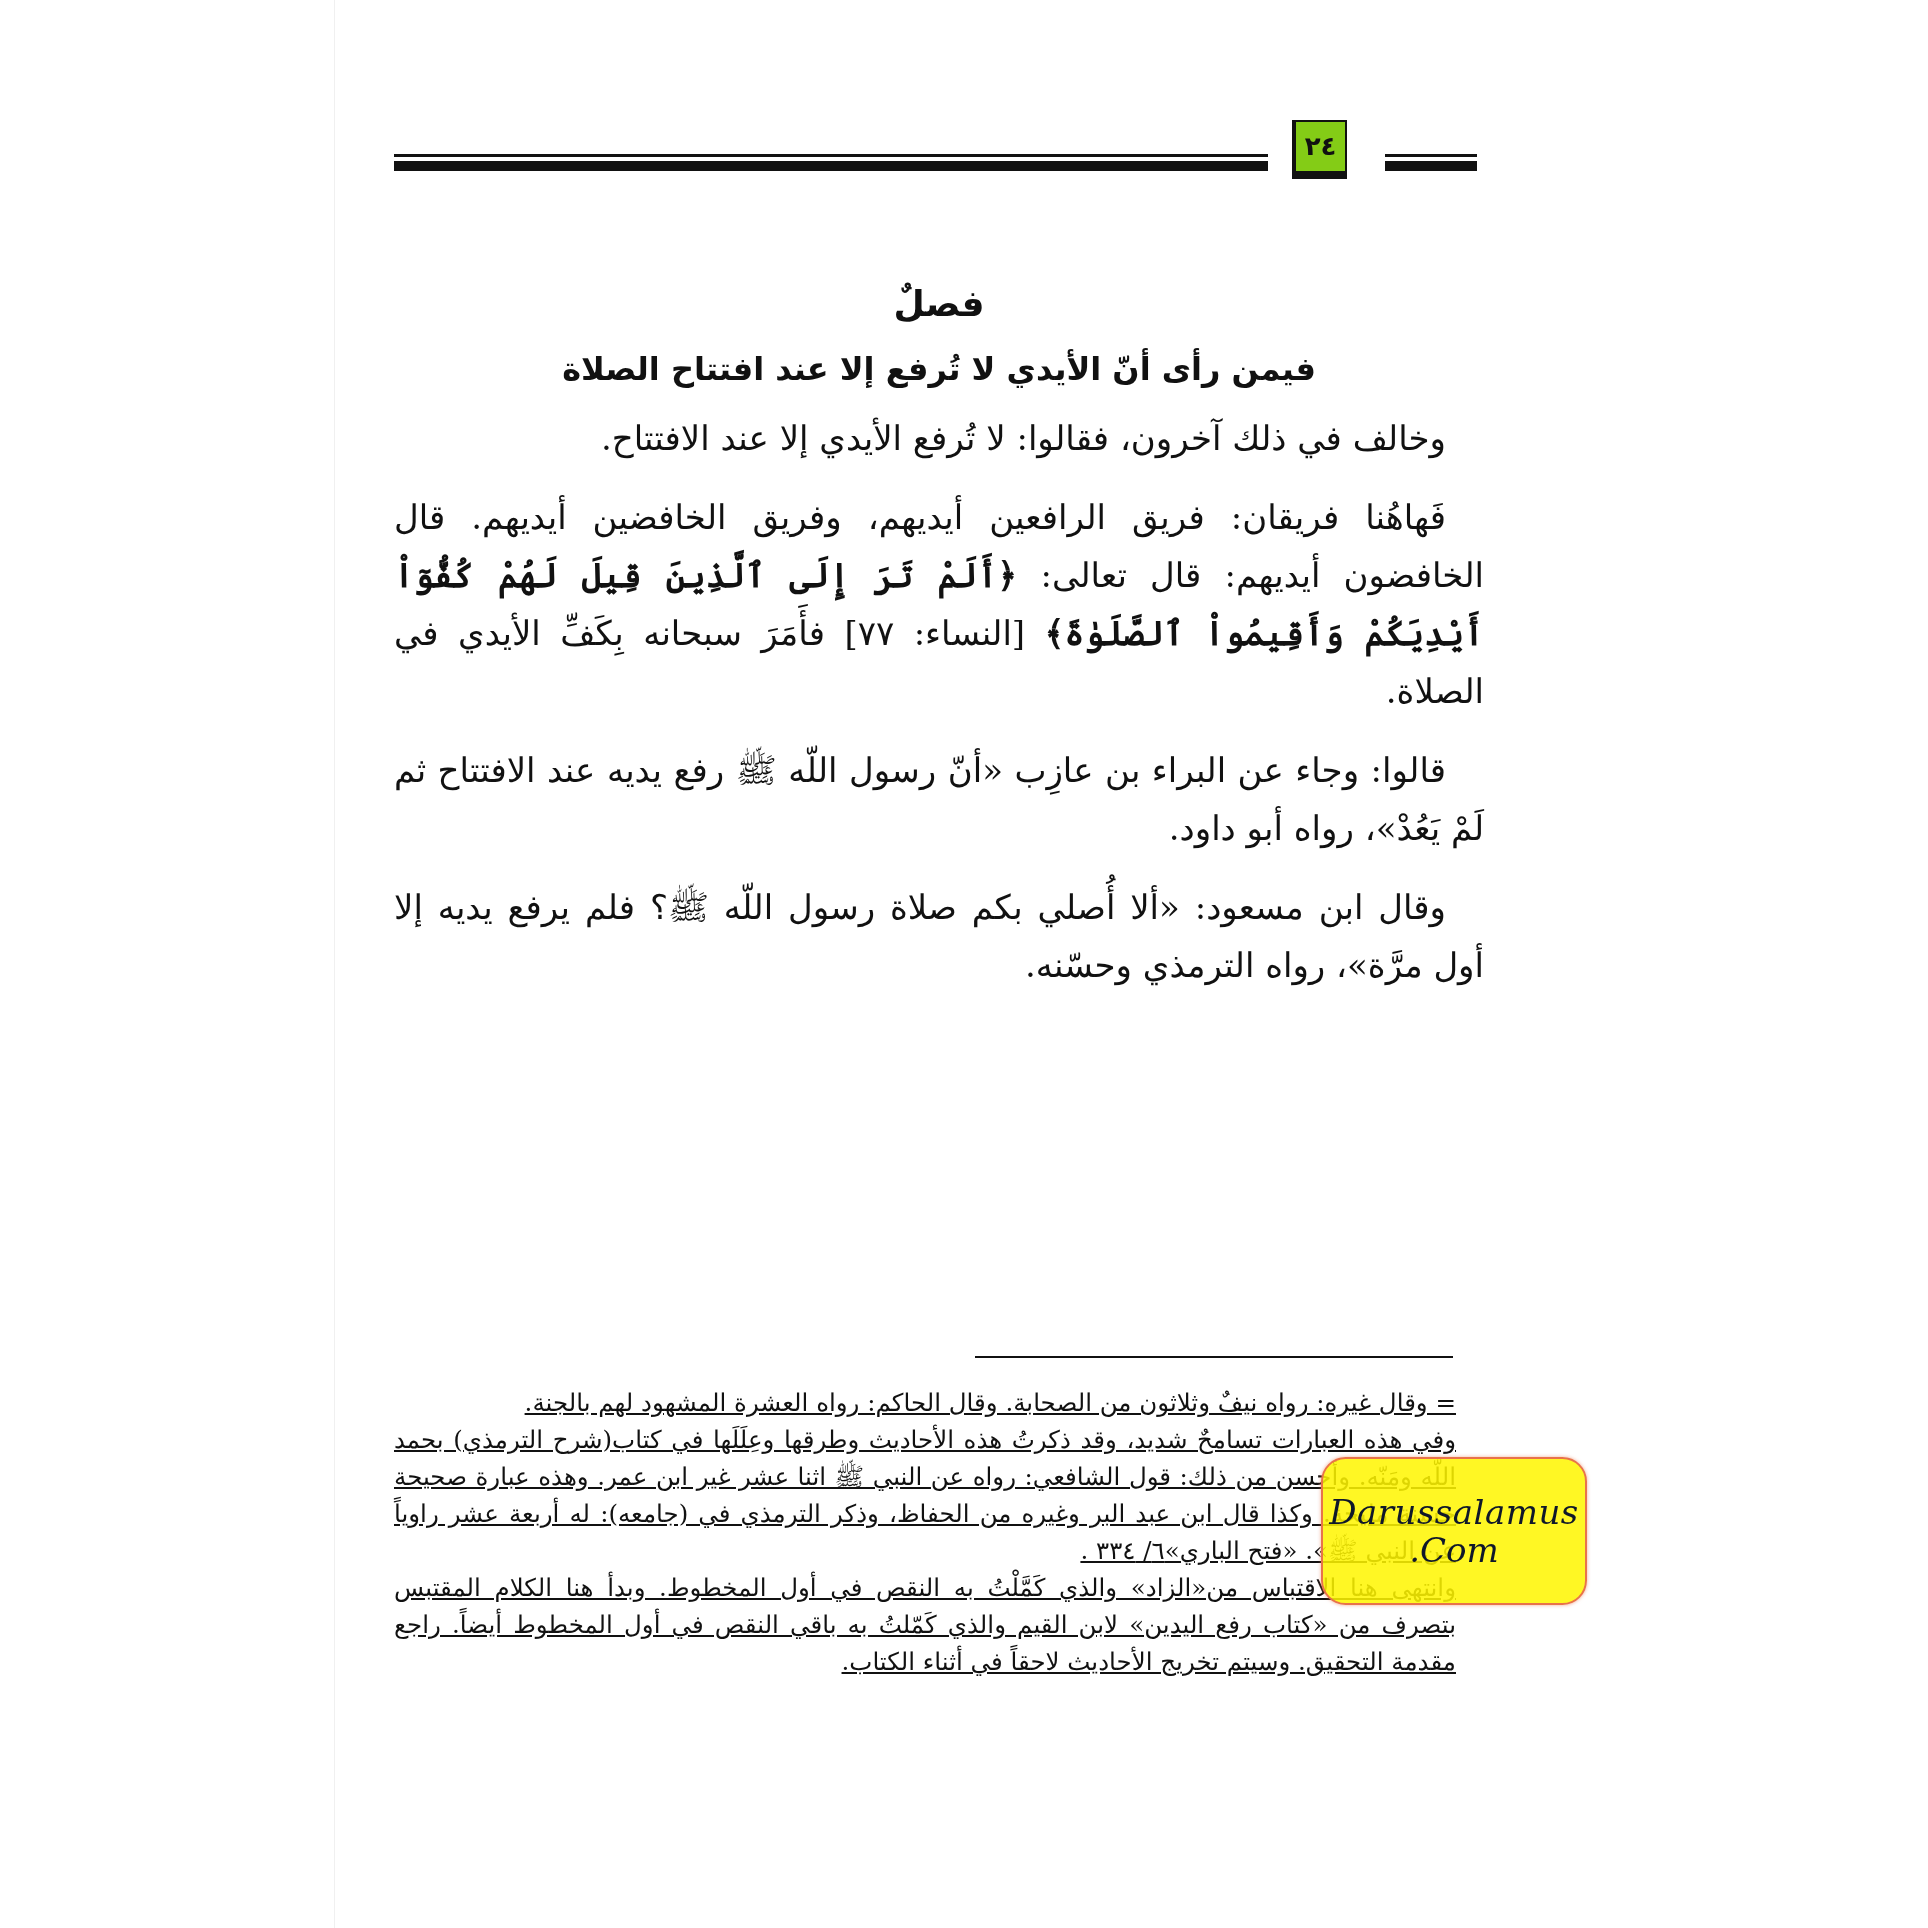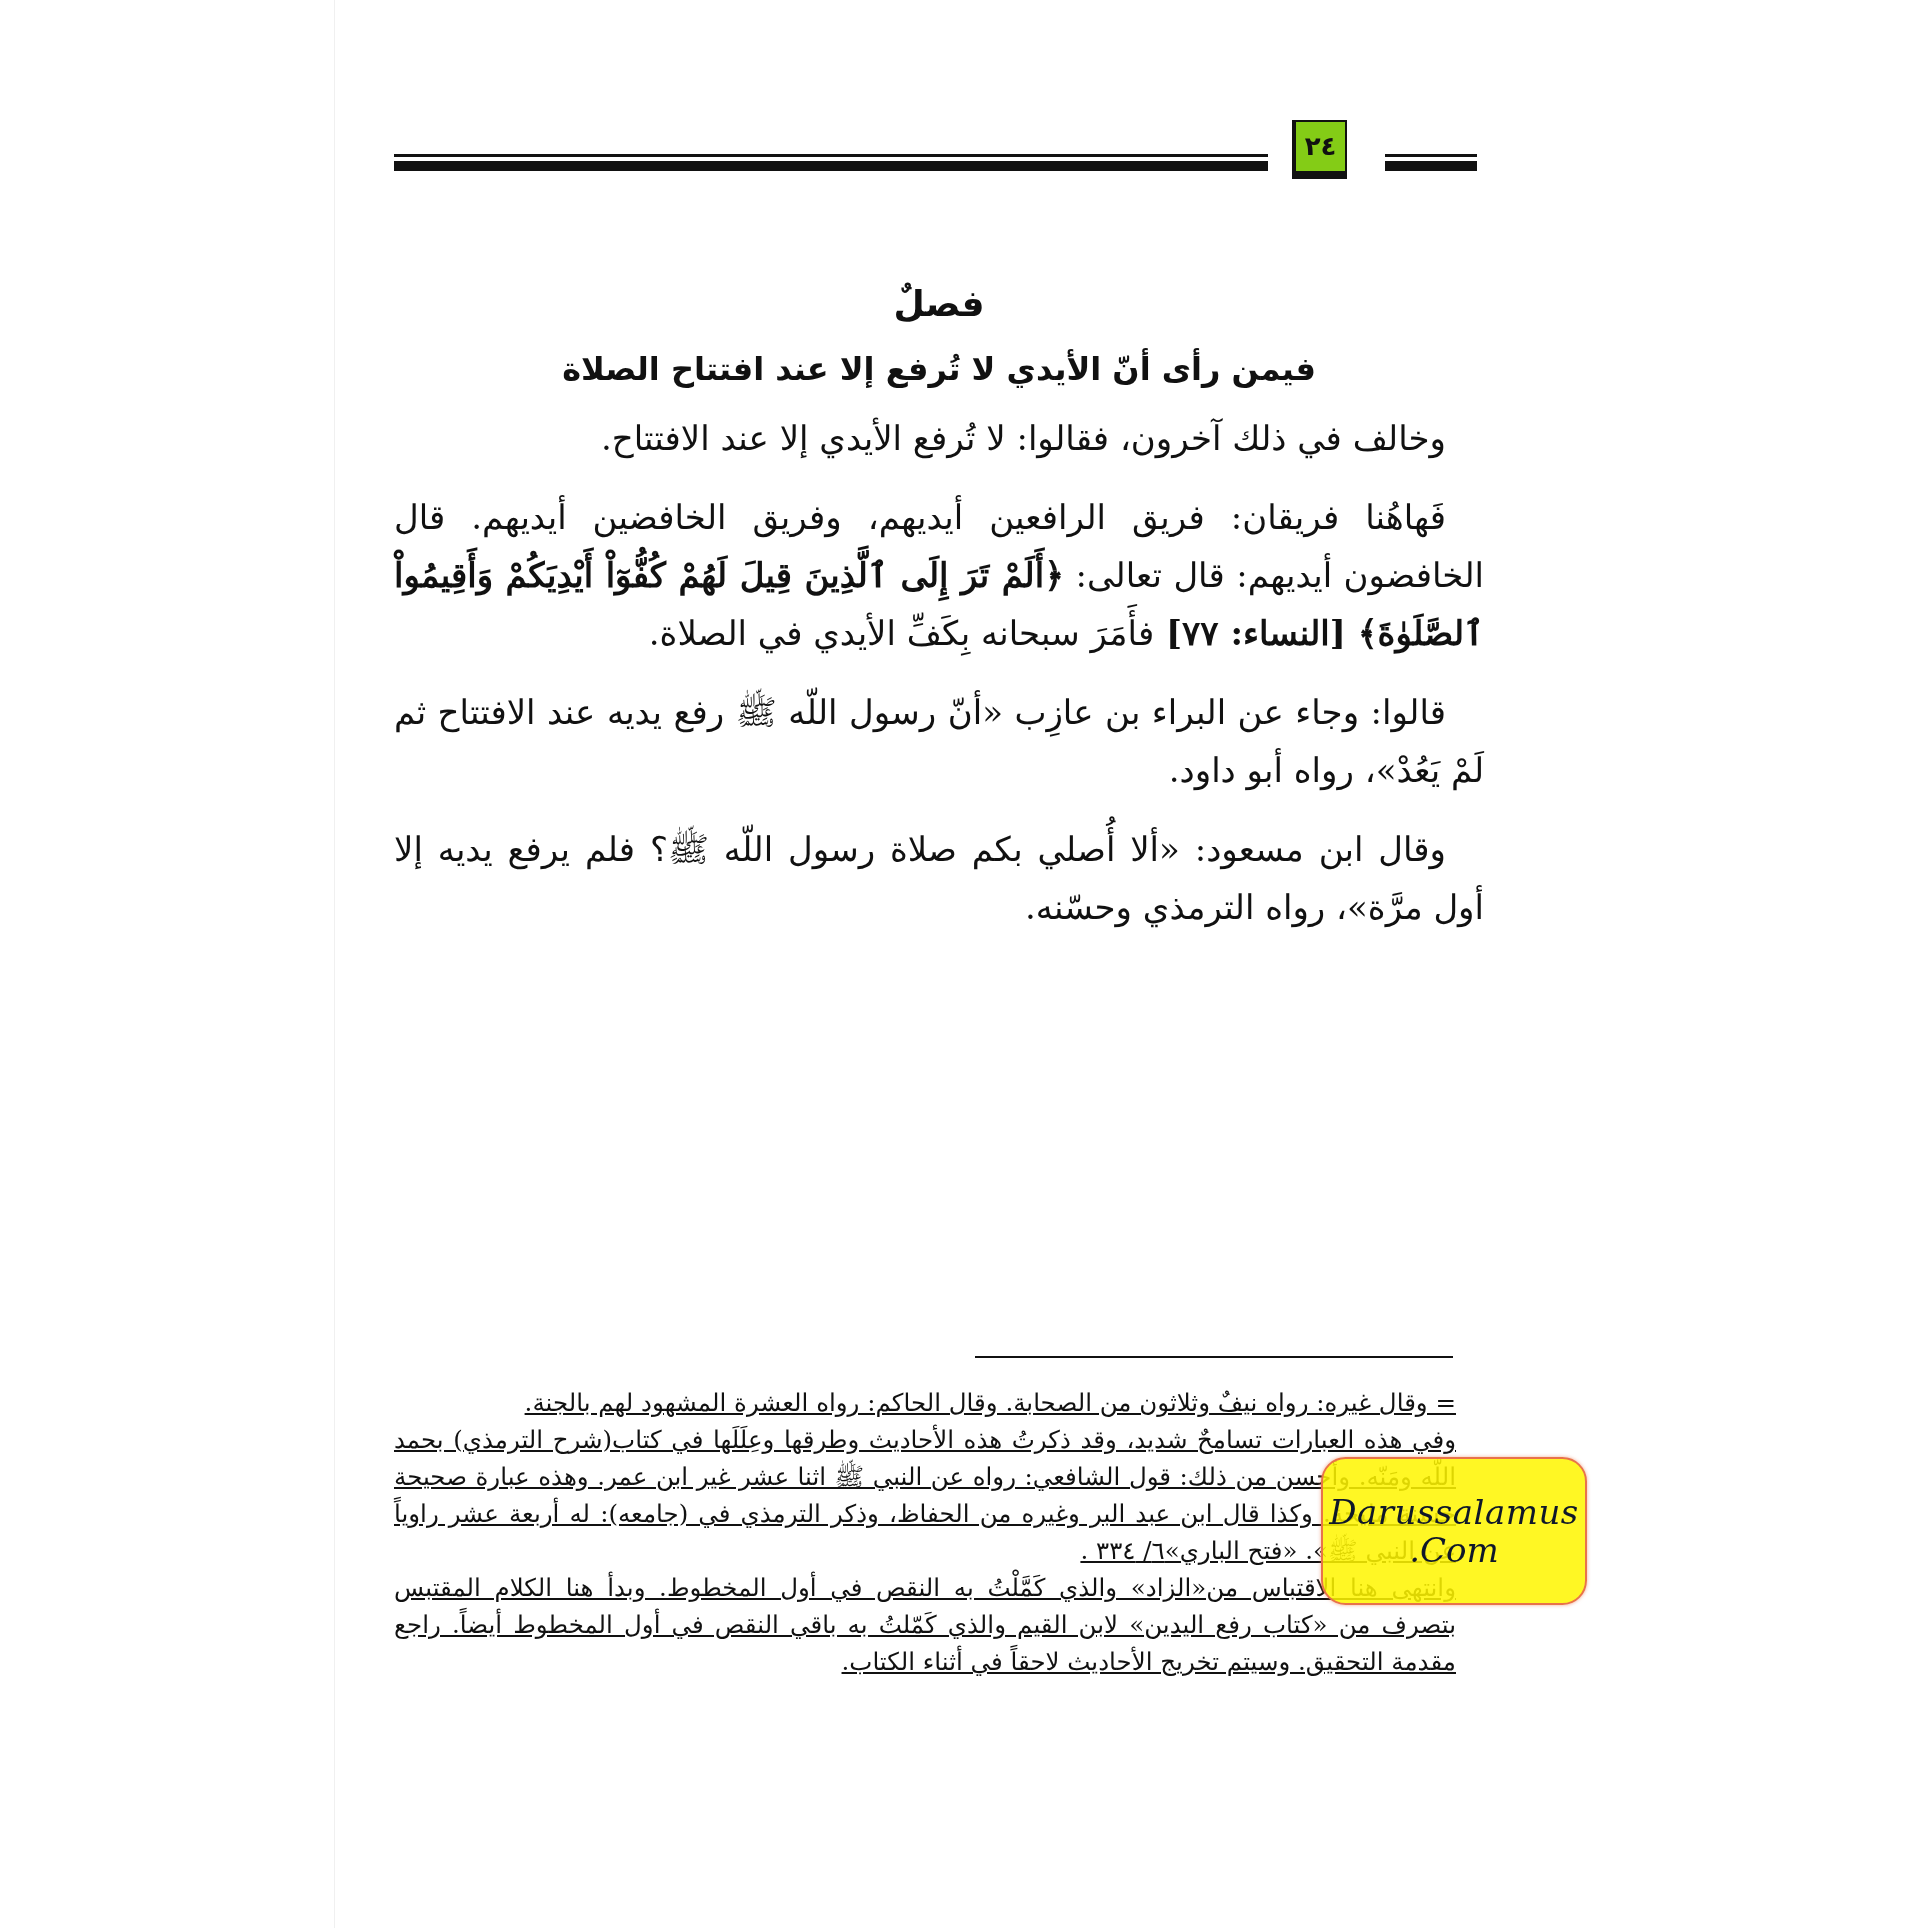--- a/index.html
+++ b/index.html
@@ -108,21 +108,21 @@
     .para {
       font-size: 34px;
       line-height: 58px;
       margin: 0 0 21px 0;
       text-indent: 38px;
     }
     .verse {
       font-weight: bold;
     }
     .ref {
-      font-weight: bold;
+      font-weight: normal;
     }
 
     
     .footnote-rule {
       position: absolute;
       top: 1356px;
       left: 975px;
       width: 478px;
       height: 1.9px;
       background: #111;

